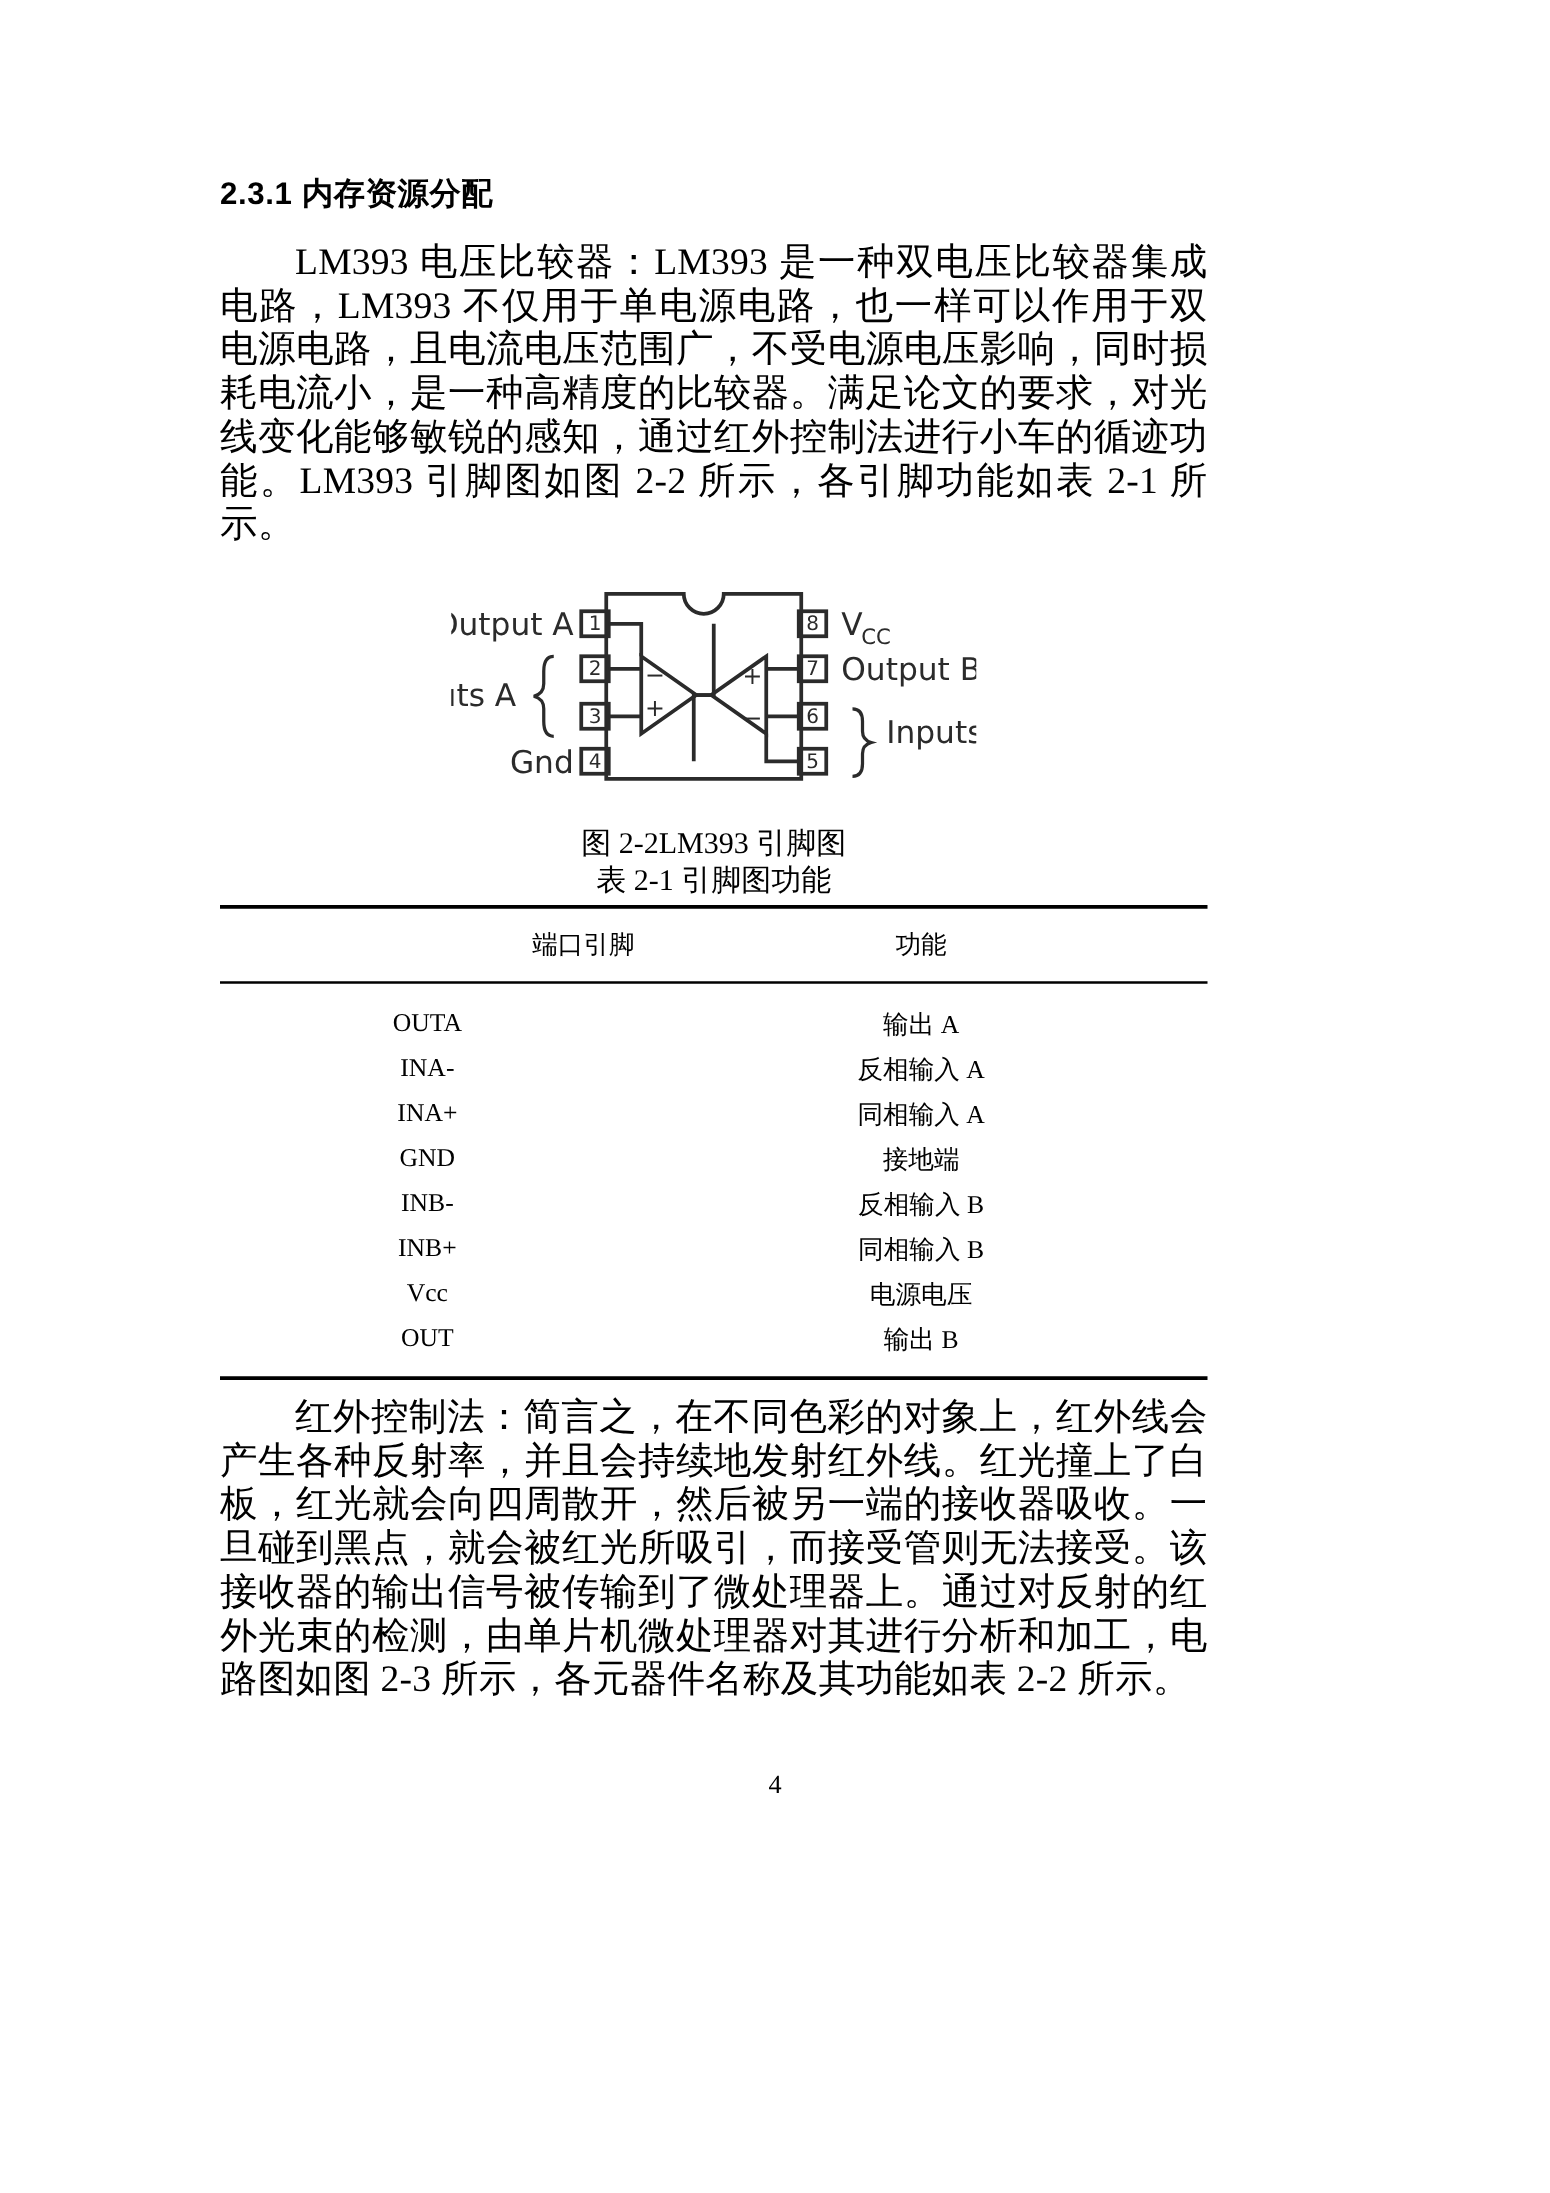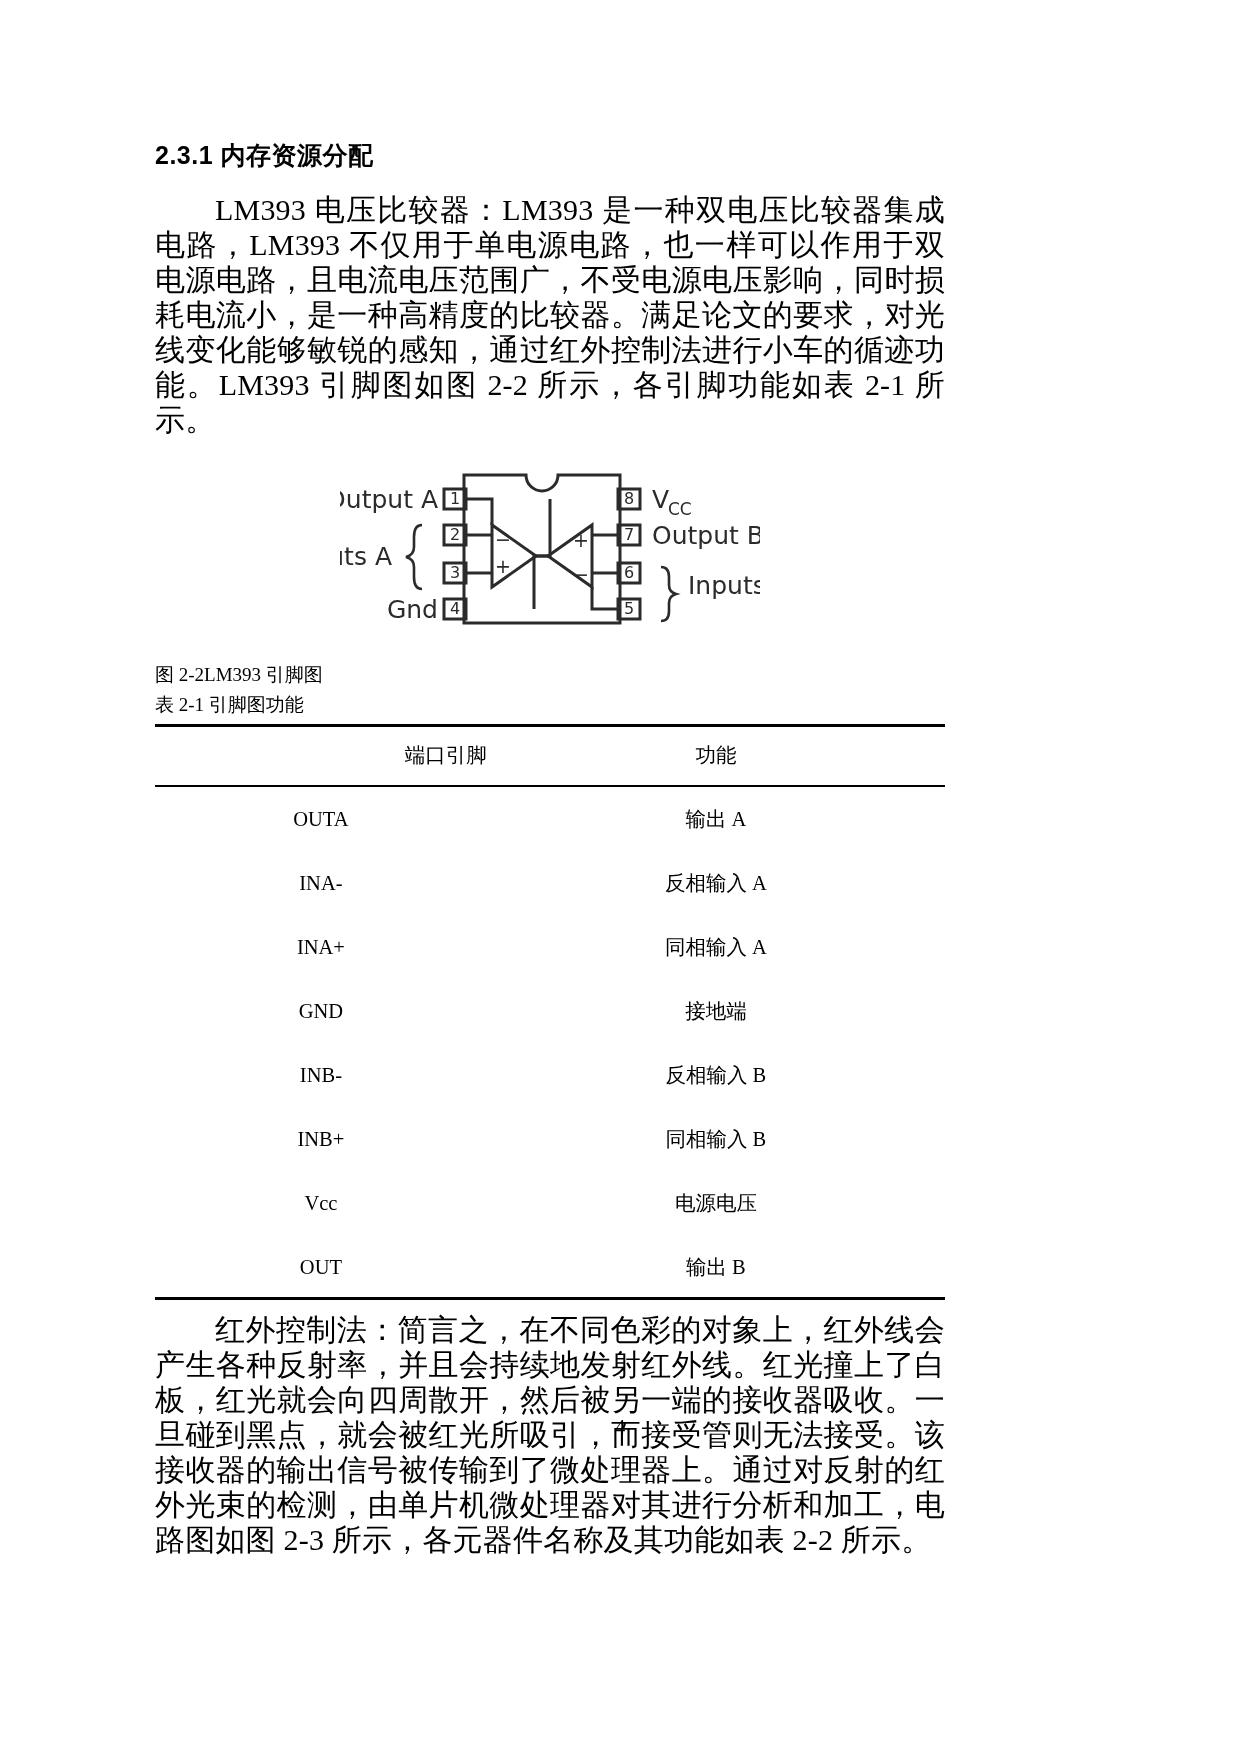--- a/index.html
+++ b/index.html
@@ -18,21 +18,21 @@
   .page {
     position: absolute;
     left: 0; top: 0;
     width: 1240px;
     height: 1754px;
     padding: 0;
     box-sizing: border-box;
   }
   .content {
     position: absolute;
-    left: 155px;
+    left: 176px;
     top: 140px;
     width: 790px;
   }
 
   
   .heading {
     font-family: "Liberation Sans", "DejaVu Sans", sans-serif;
     font-weight: bold;
     font-size: 25px;
     letter-spacing: 0.5px;
@@ -53,21 +53,22 @@
 
   
   .figure-wrap {
     margin-top: 26px;
     display: flex;
     justify-content: center;
   }
   .figure-wrap svg { display: block; }
 
   .caption {
-    font-size: 19px;
+    text-align: center;
+    font-size: 24px;
     line-height: 30px;
     margin: 0;
   }
   .caption-fig { margin-top: 12px; }
 
   
   table.pin-table {
     width: 100%;
     border-collapse: collapse;
     margin-top: 4px;
@@ -79,21 +80,21 @@
     border-top: 3.5px solid #000;
     border-bottom: 2px solid #000;
   }
   table.pin-table tbody tr:first-child td {
     padding-top: 18px;
   }
   table.pin-table tbody tr:last-child td {
     padding-bottom: 16px;
   }
   table.pin-table tbody td {
-    padding: 18px 0;
+    padding: 4px 0;
     border: none;
   }
   table.pin-table tbody {
     border-bottom: 3.5px solid #000;
   }
   .col-port { width: 42%; text-align: center; }
   .col-func { width: 58%; text-align: center; }
   th.col-port { text-align: right; }
   th.col-func { text-align: center; }
   td.col-port { text-align: center; }

